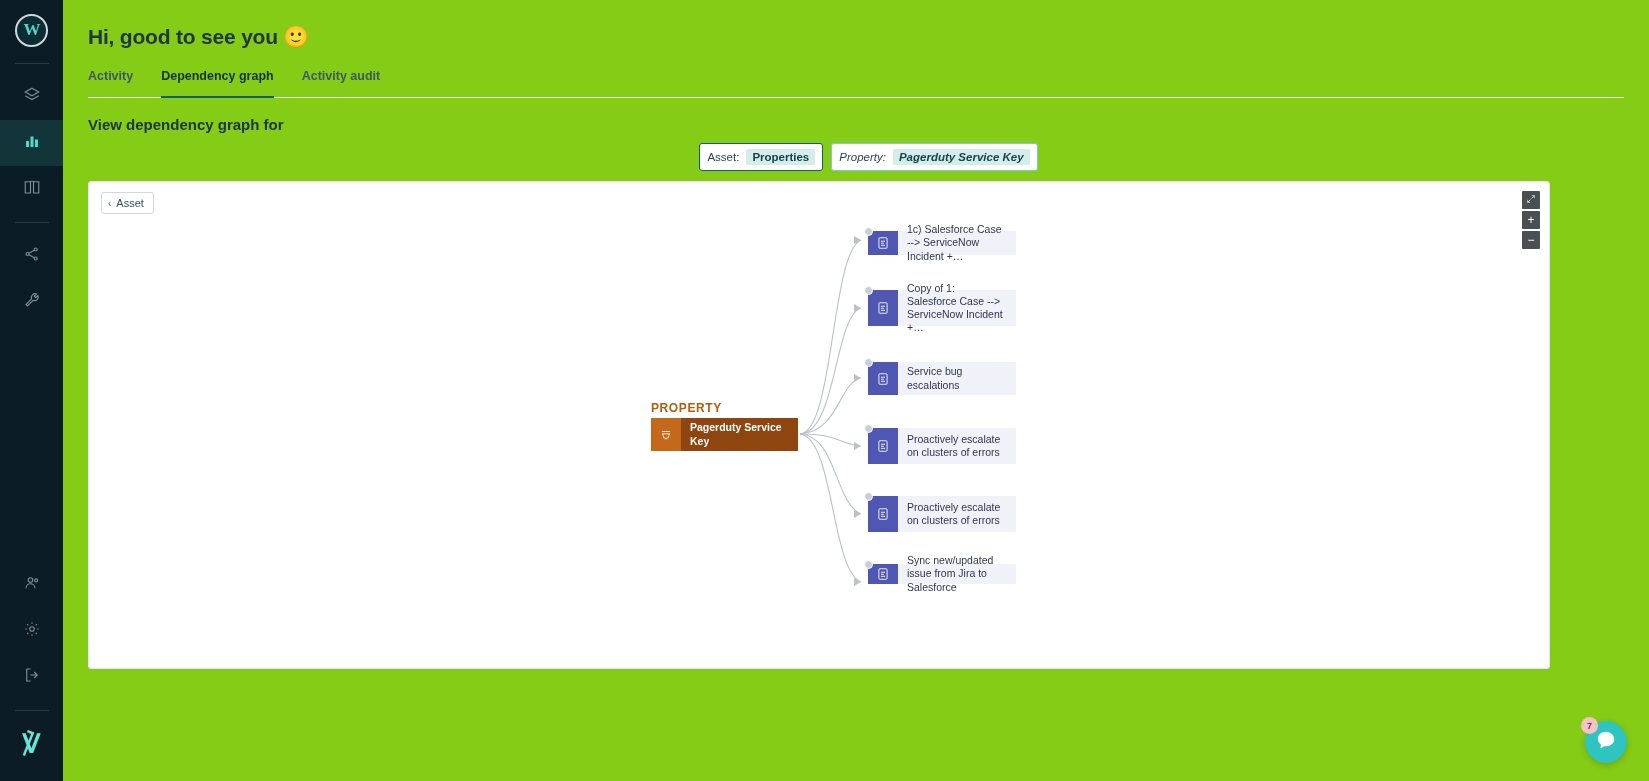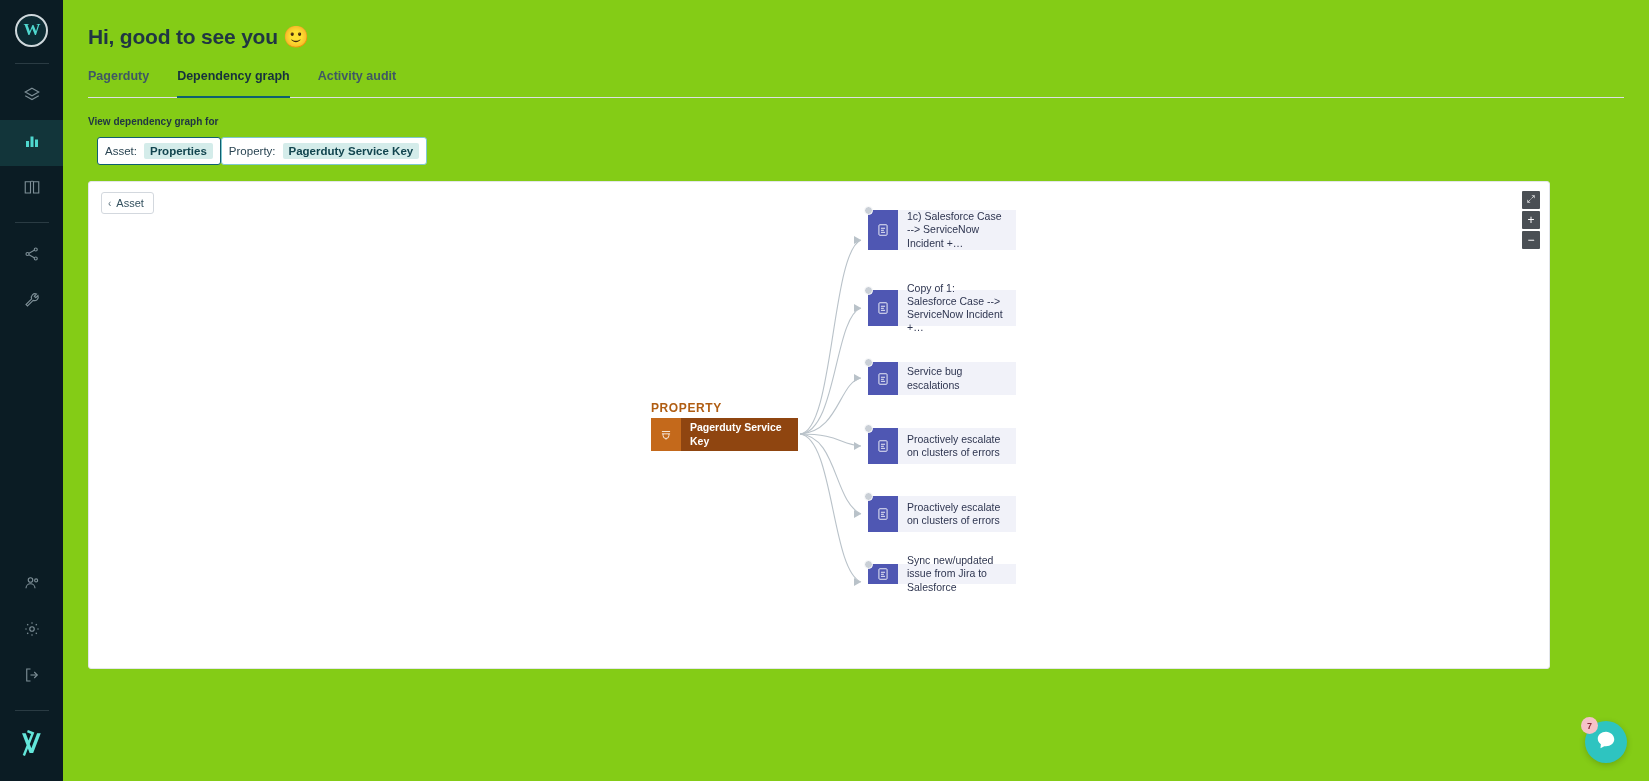--- a/index.html
+++ b/index.html
@@ -74,30 +74,30 @@
     font-size: 12.5px; color: #3f5864; font-weight: bold;
     padding-bottom: 8px; cursor: pointer; position: relative;
   }
   .tab.active { color: #16313d; }
   .tab.active::after {
     content: ""; position: absolute; left: 0; right: 0; bottom: -1px;
     height: 2.5px; background: #0f5f70;
   }
   .subhead {
     margin: 18px 0 0 25px;
-    font-size: 10px; font-weight: bold; color: #203643;
-  }
-  .chips { margin: 10px 0 0 34px; display: flex; gap: 0; }
+    font-size: 15px; font-weight: bold; color: #203643;
+  }
+  .chips { margin: 10px 0 0 25px; display: flex; gap: 8px; justify-content: center; }
   .chip {
     display: flex; align-items: center; gap: 7px;
     border: 1px solid #0f5f70; border-radius: 3px;
     padding: 5px 7px; background: #ffffff;
     font-size: 11.5px; color: #2b4553; cursor: pointer;
   }
-  .chip.soft { border-color: #7fc8cf; }
+  .chip.soft { border-color: #7fc8cf; font-style: italic; }
   .chip .val {
     background: #d4ecea; color: #12454f; font-weight: bold;
     padding: 2px 6px; border-radius: 2px;
   }
 
   
   .canvas {
     position: absolute;
     left: 25px; top: 181px;
     width: 1462px; height: 488px;
@@ -290,21 +290,21 @@
       <div class="side-div2"></div>
       <div class="w-mark">℣</div>
     </div>
   </nav>
 
   <main class="main">
 
     <h1 class="page-title">Hi, good to see you 🙂</h1>
 
     <div class="tabs">
-      <div class="tab">Pagerduty</div>
+      <div class="tab">Activity</div>
       <div class="tab active">Dependency graph</div>
       <div class="tab">Activity audit</div>
     </div>
 
     <div class="subhead">View dependency graph for</div>
 
     <div class="chips">
       <div class="chip">
         <span>Asset:</span>
         <span class="val">Properties</span>
@@ -366,21 +366,21 @@
             <svg viewBox="0 0 24 24">
               <line x1="5" y1="6" x2="19" y2="6"></line>
               <line x1="5" y1="10" x2="19" y2="10"></line>
               <path d="M7 10v3a5 5 0 0 0 10 0v-3"></path>
               <line x1="12" y1="18" x2="12" y2="20"></line>
             </svg>
           </div>
           <div class="lbl">Pagerduty Service Key</div>
         </div>
 
-        <div class="node recipe" style="top:28px;height:40px;">
+        <div class="node recipe" style="top:49px;height:24px;">
           <div class="badge"></div>
           <div class="ico">
             <svg viewBox="0 0 24 24">
                 <rect x="5" y="3" width="14" height="18" rx="1.5"></rect>
                 <line x1="8.5" y1="9" x2="15.5" y2="9"></line>
                 <line x1="8.5" y1="12.5" x2="13.5" y2="12.5"></line>
                 <line x1="8.5" y1="16" x2="15.5" y2="16"></line>
               </svg>
           </div>
           <div class="lbl">1c) Salesforce Case --&gt; ServiceNow Incident +…</div>

